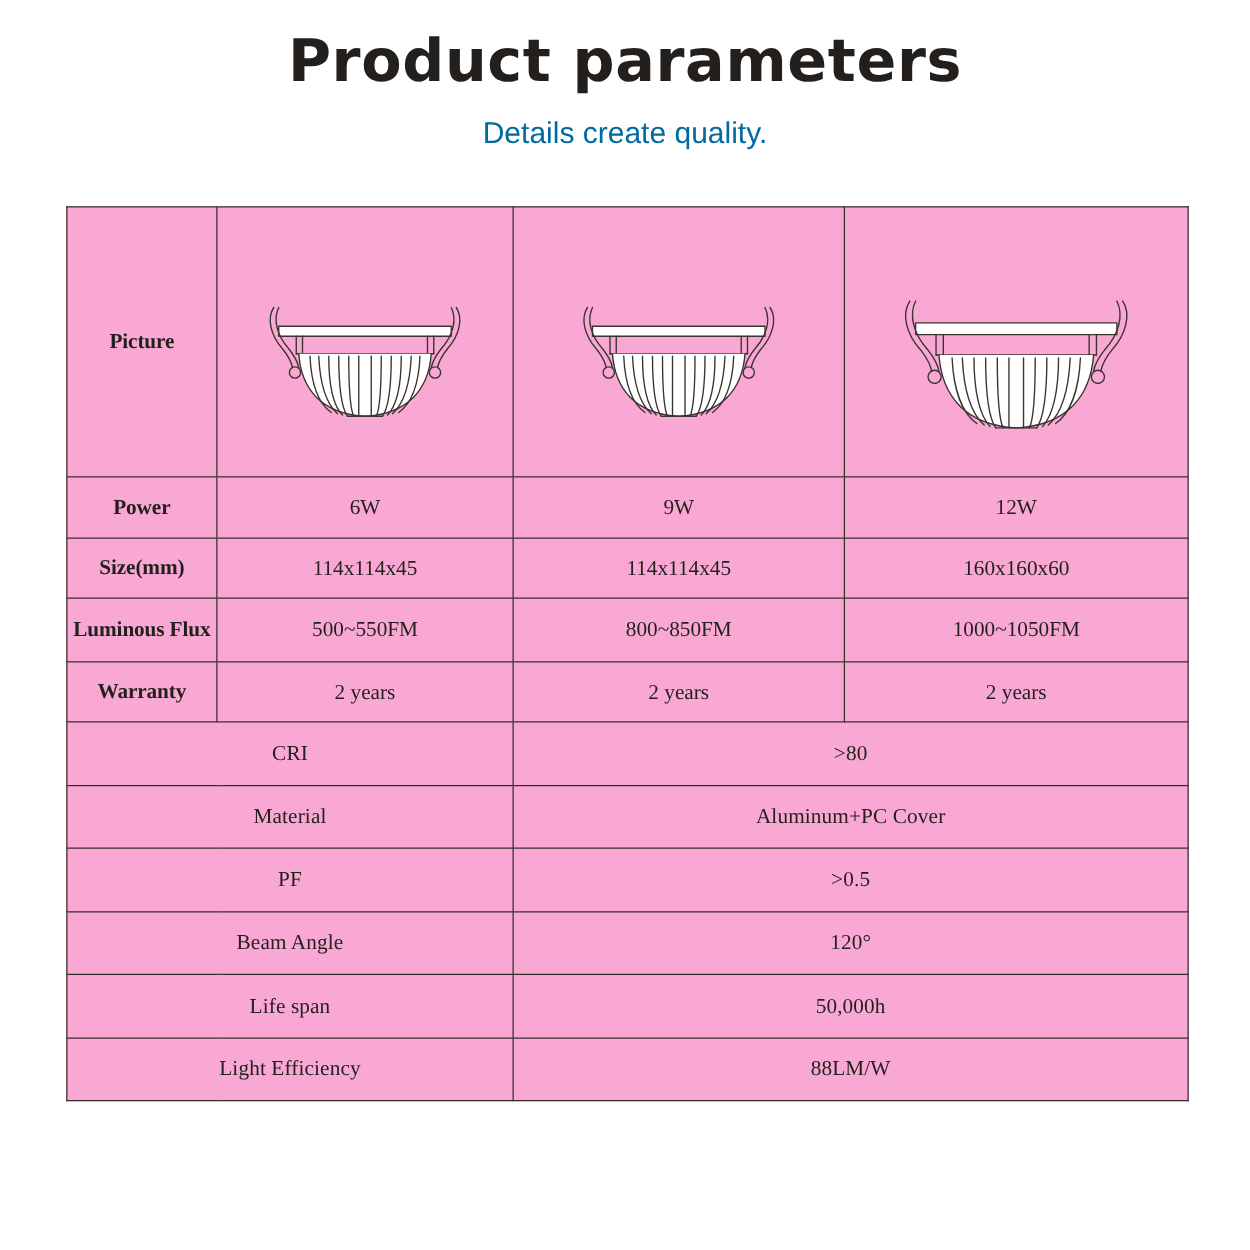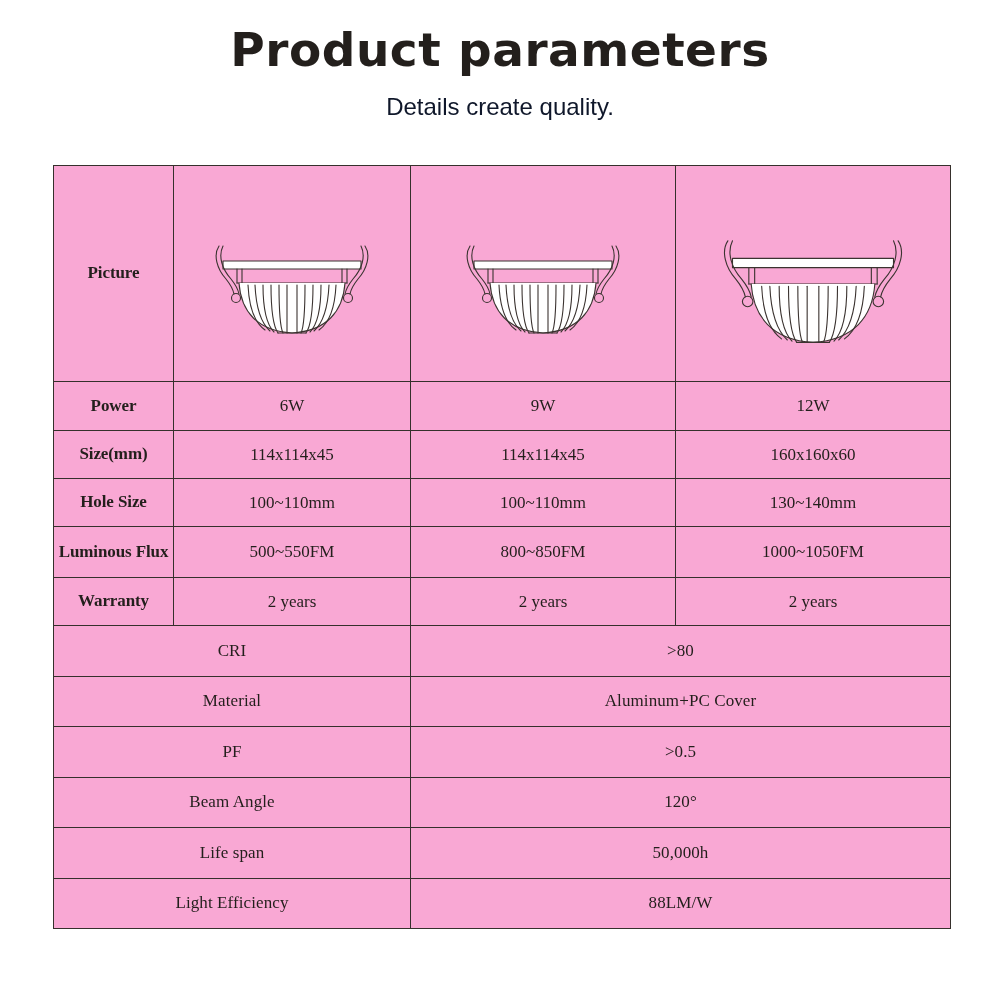--- a/index.html
+++ b/index.html
@@ -33,21 +33,21 @@
     font-weight: bold;
     letter-spacing: 0.5px;
     color: #231f1c;
     line-height: 1.1;
     margin: 0;
     font-family: "DejaVu Sans", sans-serif;
   }
   .page-subtitle {
     font-size: 24px;
     font-weight: normal;
-    color: #0f172a;
+    color: #0369a1;
     margin: 18px 0 0 0;
     line-height: 1.1;
     font-family: "Liberation Sans", sans-serif;
   }
 
   
   .spec-table-wrap {
     position: absolute;
     left: 53px;
     top: 165px;
@@ -241,32 +241,20 @@
               <span class="val">114x114x45</span>
             </td>
           <td>
               <span class="val">114x114x45</span>
             </td>
           <td>
               <span class="val">160x160x60</span>
             </td>
         </tr>
 
-        <tr class="r-hole">
-          <td class="rowlabel">Hole Size</td>
-          <td>
-              <span class="val">100~110mm</span>
-            </td>
-          <td>
-              <span class="val">100~110mm</span>
-            </td>
-          <td>
-              <span class="val">130~140mm</span>
-            </td>
-        </tr>
 
         <tr class="r-lum">
           <td class="rowlabel" style="">Luminous Flux</td>
           <td>
               <span class="val">500~550FM</span>
             </td>
           <td>
               <span class="val">800~850FM</span>
             </td>
           <td>

